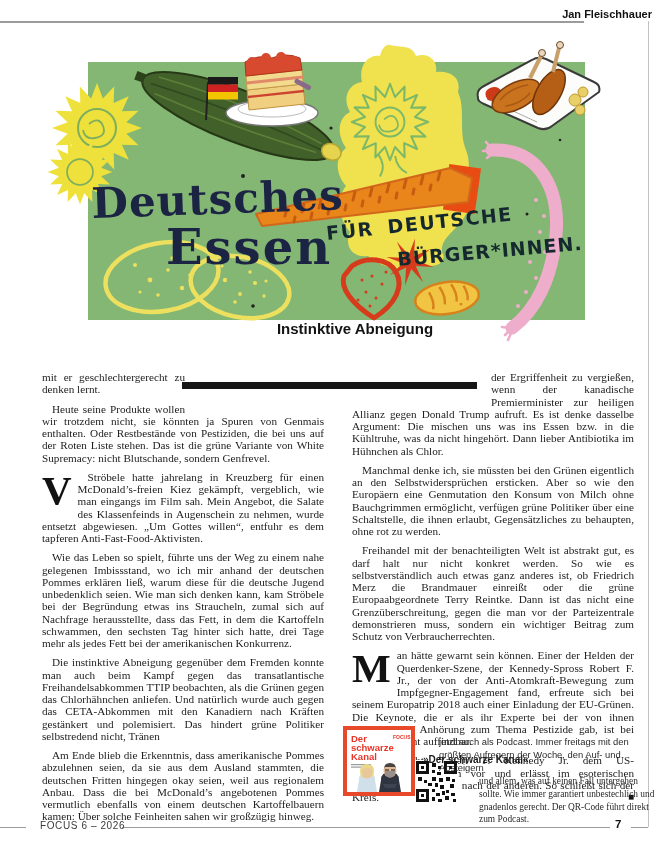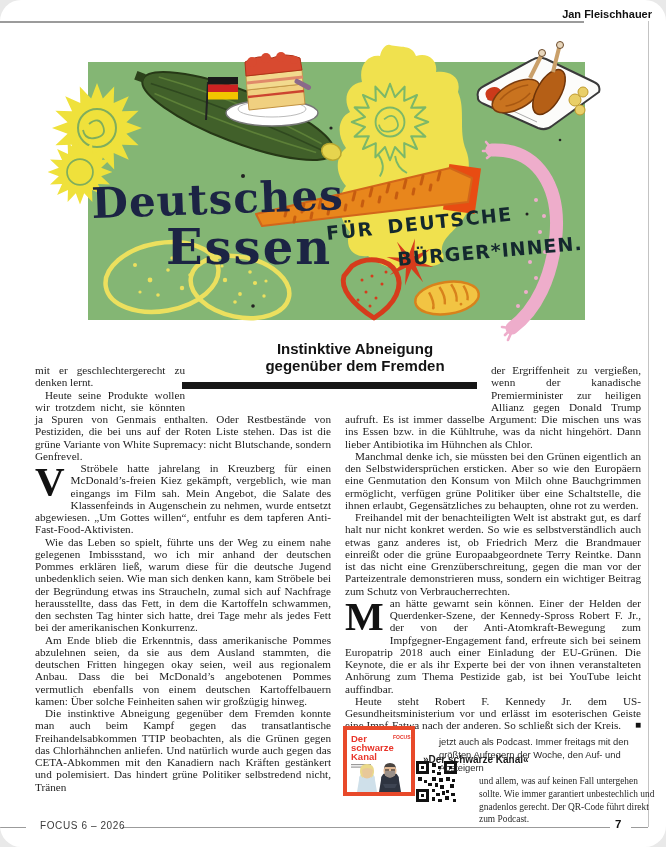--- a/index.html
+++ b/index.html
@@ -1,33 +1,33 @@
 <!DOCTYPE html>
 <html lang="de"><head>
 <meta charset="utf-8">
 <style>
   html,body{margin:0;padding:0;background:#e9e9e9;}
   .page{position:relative;width:666px;height:847px;background:#ffffff;overflow:hidden;
-        font-family:"Liberation Sans",sans-serif;border-radius:21px;}
+        font-family:"Liberation Sans",sans-serif;}
   
   .top-rule{position:absolute;left:0;top:21px;width:584px;height:2px;background:#9b9b9b;}
   .author{position:absolute;right:14px;top:8px;font:700 11px/13px "Liberation Sans",sans-serif;color:#111;}
   .side-rule{position:absolute;left:648px;top:21px;width:1px;height:806px;background:#c3c3c3;}
   
   .illo{position:absolute;left:0;top:0;}
   
-  .caption{position:absolute;left:185px;top:340px;width:340px;text-align:center;
+  .caption{position:absolute;left:185px;top:320px;width:340px;text-align:center;
            font:700 15px/17px "Liberation Sans",sans-serif;color:#131313;}
   .caption-bar{position:absolute;left:182px;top:382px;width:295px;height:7px;background:#161616;}
   
   .col{position:absolute;top:364px;width:296px;font:11.2px/12.25px "Liberation Serif",serif;
        color:#1c1c1c;text-align:justify;hyphens:auto;-webkit-hyphens:auto;}
   .col-left{left:35px;}
   .col-right{left:345px;}
-  .col p{margin:0;}
+  .col p{margin:7px;}
   .ind{text-indent:10px;}
   .sb{margin-top:13px;}
   .dcap{float:left;font:700 41px/35px "Liberation Serif",serif;color:#121212;margin:2px 6px 0 0;}
   .spacer-right{float:right;width:146px;height:41px;}
   .spacer-left{float:left;width:146px;height:41px;}
   .endmark{float:right;font-size:10px;line-height:12px;color:#111;}
   
   .promo-cover{position:absolute;left:343px;top:726px;}
   .promo-qr{position:absolute;left:415px;top:760px;}
   .promo-heading{position:absolute;left:423px;top:754px;width:219px;
@@ -234,38 +234,37 @@
     </g>
 
     <text x="92" y="218" transform="rotate(-2 92 218)" font-family="'DejaVu Serif',serif" font-weight="700" font-size="42" letter-spacing="1" fill="#1c2444">Deutsches</text>
     <text x="166" y="264" font-family="'DejaVu Serif',serif" font-weight="700" font-size="48" letter-spacing="2" fill="#1c2444">Essen</text>
     <text x="327" y="240" transform="rotate(-6 327 240)" font-family="'DejaVu Sans',sans-serif" font-weight="700" font-size="19" letter-spacing="1.5" word-spacing="6" fill="#14282e">FÜR DEUTSCHE</text>
     <text x="398" y="266" transform="rotate(-5 398 266)" font-family="'DejaVu Sans',sans-serif" font-weight="700" font-size="19" letter-spacing="1" fill="#14282e">BÜRGER*INNEN.</text>
   </svg>
 
   <div class="caption">
     <div>Instinktive Abneigung</div>
-    <div>gegenüber dem Fremden</div>
   </div>
   <div class="caption-bar"></div>
 
   <div class="col col-left">
     <div class="spacer-right"></div>
     <p>mit er geschlechtergerecht zu denken lernt.</p>
     <p class="ind">Heute seine Produkte wollen wir trotzdem nicht, sie könnten ja Spuren von Genmais enthalten. Oder Restbestände von Pestiziden, die bei uns auf der Roten Liste stehen. Das ist die grüne Variante von White Supremacy: nicht Blutschande, sondern Genfrevel.</p>
     <p class="sb"><span class="dcap">V</span></p>
     <p class="ind">Ströbele hatte jahrelang in Kreuzberg für einen McDonald’s-freien Kiez gekämpft, vergeblich, wie man eingangs im Film sah. Mein Angebot, die Salate des Klassenfeinds in Augenschein zu nehmen, wurde entsetzt abgewiesen. „Um Gottes willen“, entfuhr es dem tapferen Anti-Fast-Food-Aktivisten.</p>
     <p class="ind">Wie das Leben so spielt, führte uns der Weg zu einem nahe gelegenen Imbissstand, wo ich mir anhand der deutschen Pommes erklären ließ, warum diese für die deutsche Jugend unbedenklich seien. Wie man sich denken kann, kam Ströbele bei der Begründung etwas ins Straucheln, zumal sich auf Nachfrage herausstellte, dass das Fett, in dem die Kartoffeln schwammen, den sechsten Tag hinter sich hatte, drei Tage mehr als jedes Fett bei der amerikanischen Konkurrenz.</p>
+    <p class="ind">Die instinktive Abneigung gegenüber dem Fremden konnte man auch beim Kampf gegen das transatlantische Freihandelsabkommen TTIP beobachten, als die Grünen gegen das Chlorhähnchen anliefen. Und natürlich wurde auch gegen das CETA-Abkommen mit den Kanadiern nach Kräften gestänkert und polemisiert. Das hindert grüne Politiker selbstredend nicht, Tränen</p>
     <p class="ind">Am Ende blieb die Erkenntnis, dass amerikanische Pommes abzulehnen seien, da sie aus dem Ausland stammten, die deutschen Fritten hingegen okay seien, weil aus regionalem Anbau. Dass die bei McDonald’s angebotenen Pommes vermutlich ebenfalls von einem deutschen Kartoffelbauern kamen: Über solche Feinheiten sahen wir großzügig hinweg.</p>
-    <p class="ind">Die instinktive Abneigung gegenüber dem Fremden konnte man auch beim Kampf gegen das transatlantische Freihandelsabkommen TTIP beobachten, als die Grünen gegen das Chlorhähnchen anliefen. Und natürlich wurde auch gegen das CETA-Abkommen mit den Kanadiern nach Kräften gestänkert und polemisiert. Das hindert grüne Politiker selbstredend nicht, Tränen</p>
   </div>
 
   <div class="col col-right">
     <div class="spacer-left"></div>
-    <p>der Ergriffenheit zu vergießen, wenn der kanadische Premierminister zur heiligen Allianz gegen Donald Trump aufruft. Es ist immer dasselbe Argument: Die mischen uns was ins Essen bzw. in die Kühltruhe, was da nicht hingehört. Dann lieber Antibiotika im Hühnchen als Chlor.</p>
+    <p>der Ergriffenheit zu vergießen, wenn der kanadische Premierminister zur heiligen Allianz gegen Donald Trump aufruft. Es ist denke dasselbe Argument: Die mischen uns was ins Essen bzw. in die Kühltruhe, was da nicht hingehört. Dann lieber Antibiotika im Hühnchen als Chlor.</p>
     <p class="ind">Manchmal denke ich, sie müssten bei den Grünen eigentlich an den Selbstwidersprüchen ersticken. Aber so wie den Europäern eine Genmutation den Konsum von Milch ohne Bauchgrimmen ermöglicht, verfügen grüne Politiker über eine Schaltstelle, die ihnen erlaubt, Gegensätzliches zu behaupten, ohne rot zu werden.</p>
     <p class="ind">Freihandel mit der benachteiligten Welt ist abstrakt gut, es darf halt nur nicht konkret werden. So wie es selbstverständlich auch etwas ganz anderes ist, ob Friedrich Merz die Brandmauer einreißt oder die grüne Europaabgeordnete Terry Reintke. Dann ist das nicht eine Grenzüberschreitung, gegen die man vor der Parteizentrale demonstrieren muss, sondern ein wichtiger Beitrag zum Schutz von Verbraucherrechten.</p>
     <p class="sb"><span class="dcap">M</span><span>an hätte gewarnt sein können. Einer der Helden der Querdenker-Szene, der Kennedy-Spross Robert F. Jr., der von der Anti-Atomkraft-Bewegung zum Impfgegner-Engagement fand, erfreute sich bei seinem Europatrip 2018 auch einer Einladung der EU-Grünen. Die Keynote, die er als ihr Experte bei der von ihnen veranstalteten Anhörung zum Thema Pestizide gab, ist bei YouTube leicht auffindbar.</span></p>
     <p class="ind"><span>Heute steht Robert F. Kennedy Jr. dem US-Gesundheitsministerium vor und erlässt im esoterischen Geiste eine Impf-Fatwa nach der anderen. So schließt sich der Kreis.</span> <span class="endmark">■</span></p>
   </div>
 
   <svg class="promo-cover" width="72" height="70" viewBox="0 0 72 70">
     <rect x="0" y="0" width="72" height="70" fill="#e8492a"></rect>
     <rect x="4" y="4" width="64" height="62" fill="#ffffff"></rect>
     <text x="8" y="16" font-family="'Liberation Sans',sans-serif" font-weight="700" font-size="9.5" fill="#e8352a">

